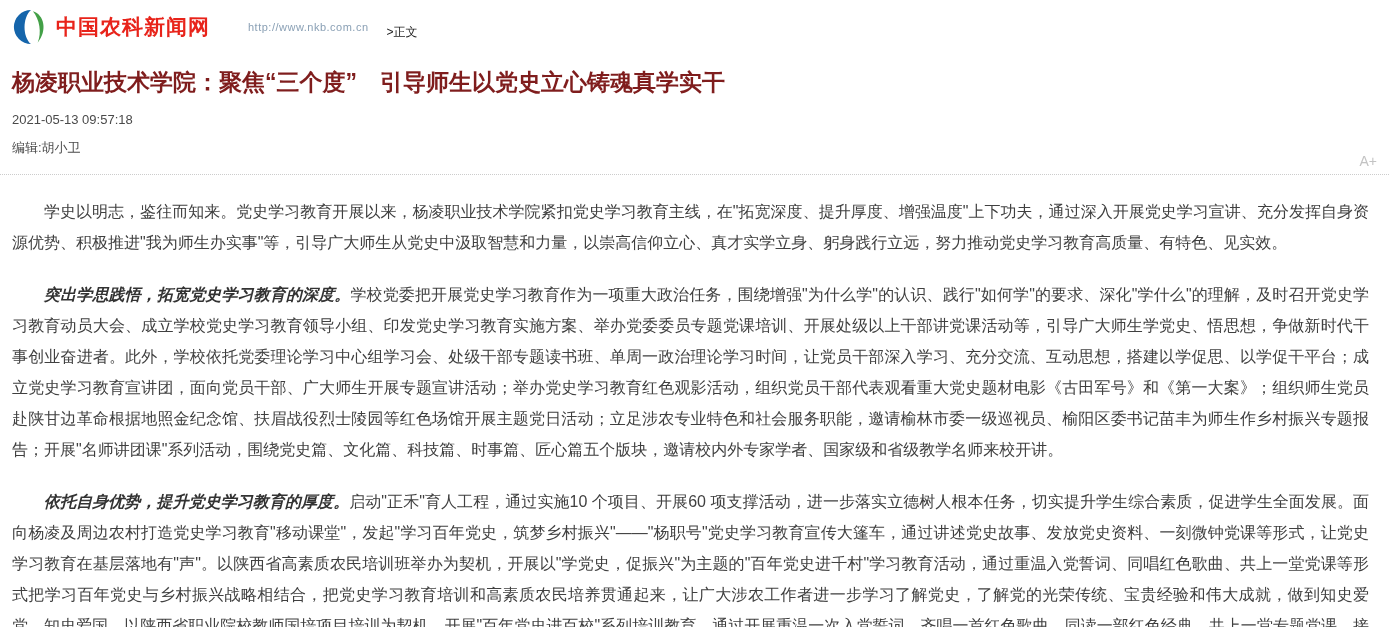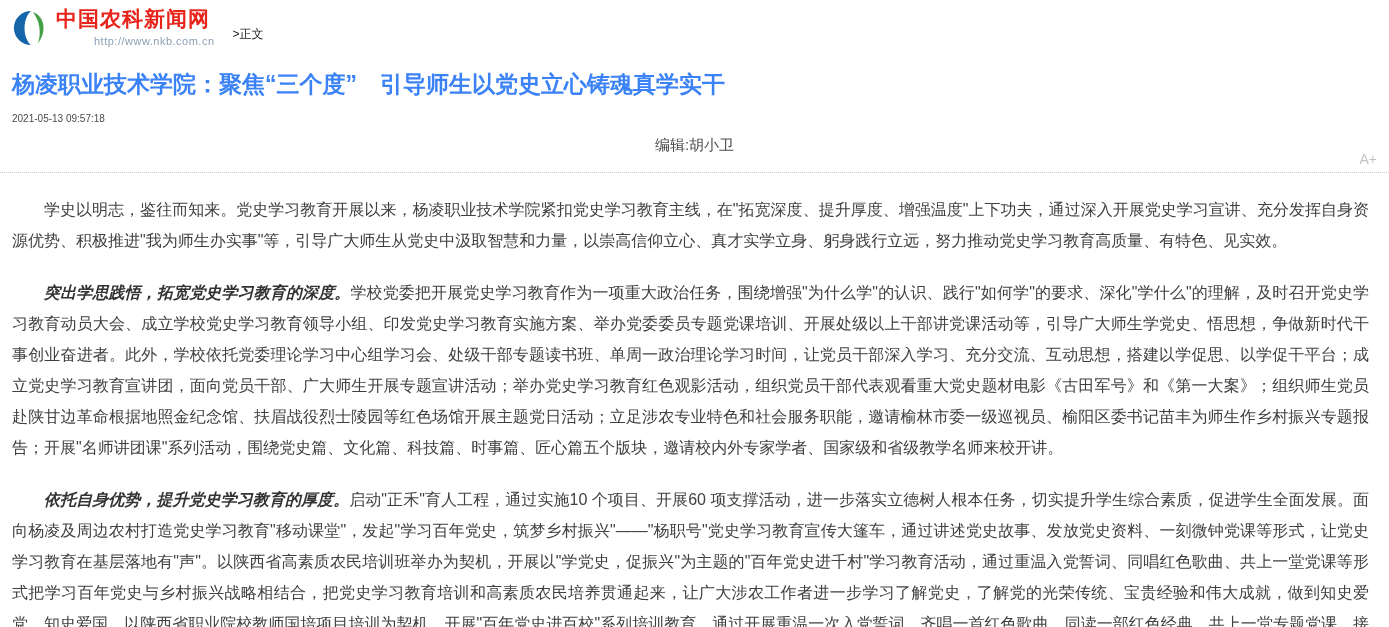--- a/index.html
+++ b/index.html
@@ -8,29 +8,29 @@
     font-family: "Liberation Sans", "DejaVu Sans", sans-serif;
     color: #404040;
     width: 1389px;
   }
   .page { padding: 6px 12px 0 12px; }
 
   
   .site-header { display: flex; align-items: flex-end; gap: 18px; padding-top: 2px; }
   .logo { display: flex; align-items: center; gap: 6px; text-decoration: none; cursor: pointer; }
   .logo-icon { width: 38px; height: 38px; flex: 0 0 auto; }
-  .logo-text { display: flex; flex-direction: column; line-height: 1.05; }
+  .logo-text { display: flex; flex-direction: row; line-height: 1.05; }
   .logo-name { color: #e8231a; font-weight: bold; font-size: 21px; letter-spacing: 1px; }
   .logo-url { color: #8aa0b5; font-size: 11px; margin-top: 6px; letter-spacing: 0.5px; padding-left: 38px; }
   .breadcrumb { font-size: 12px; color: #222; padding-bottom: 5px; }
 
   
-  h1.article-title { font-size: 23px; font-weight: bold; color: #3b82f6; margin: 22px 0 0 0; line-height: 1.3; }
-  .article-date { margin-top: 14px; font-size: 10px; color: #4a4a4a; }
-  .article-editor { margin-top: 12px; font-size: 15px; color: #4a4a4a; text-align: center; }
+  h1.article-title { font-size: 23px; font-weight: bold; color: #7f1d1d; margin: 22px 0 0 0; line-height: 1.3; }
+  .article-date { margin-top: 14px; font-size: 13px; color: #4a4a4a; }
+  .article-editor { margin-top: 12px; font-size: 13px; color: #4a4a4a; }
   .font-row { display: flex; justify-content: flex-end; margin-top: -4px; height: 16px; }
   .font-increase { color: #c3c3c3; font-size: 14px; cursor: pointer; user-select: none; }
   hr.dotted { border: none; border-top: 1px dotted #cccccc; margin: 5px -12px 0 -12px; height: 0; }
 
   
   article { margin-top: 21px; }
   article p {
     font-size: 16px;
     line-height: 31px;
     color: #404040;

